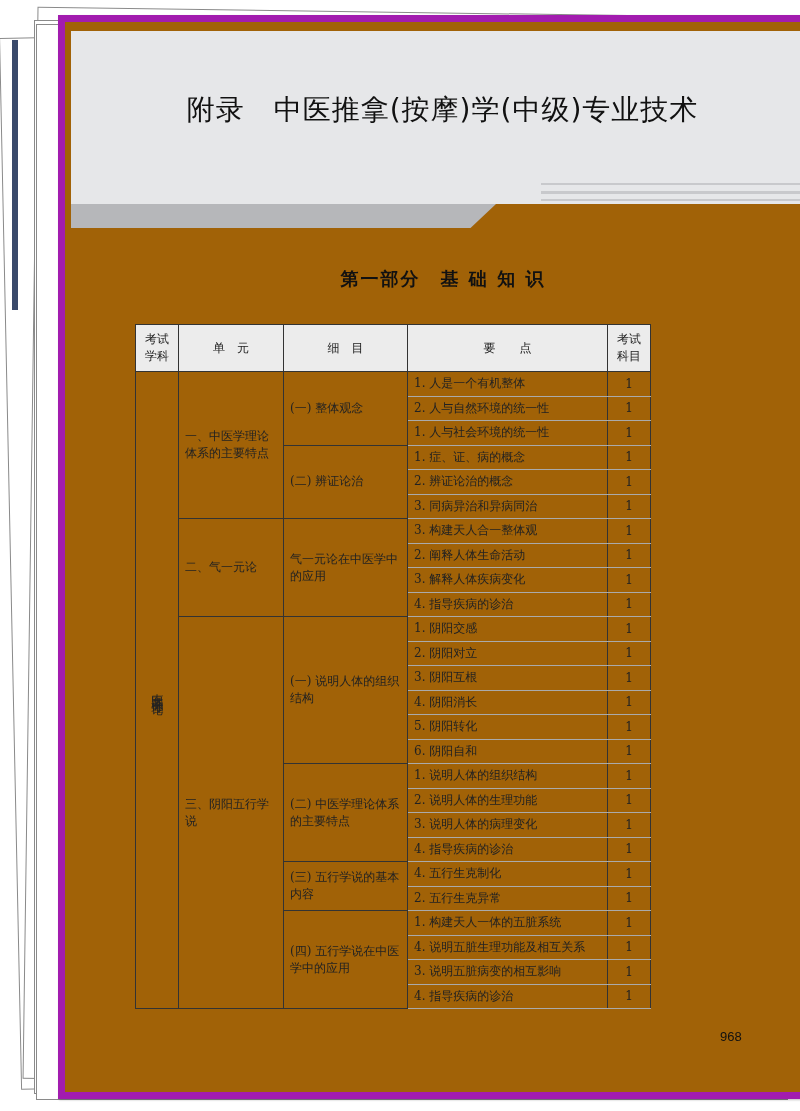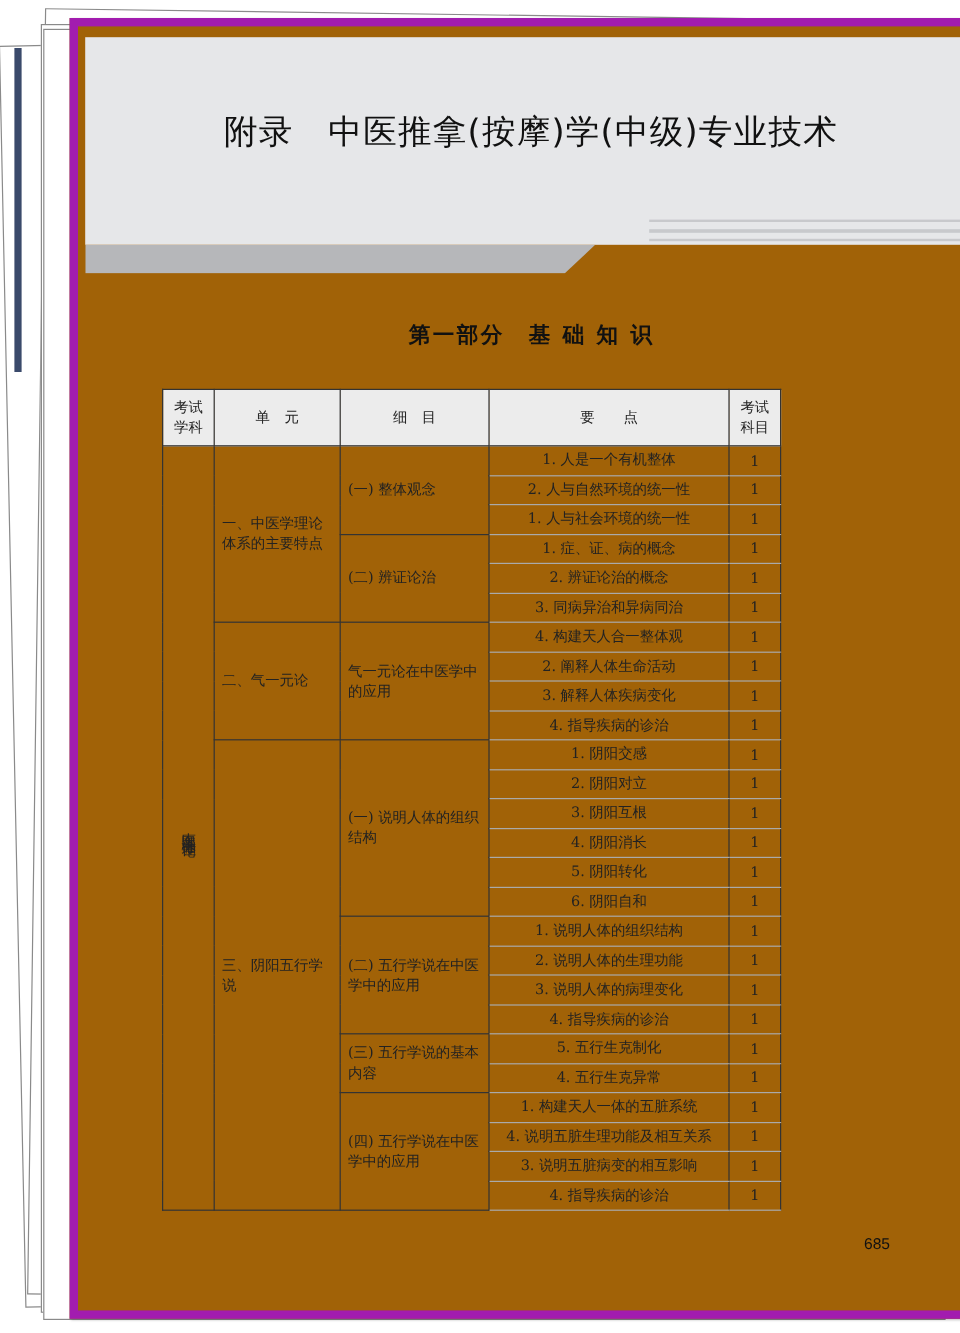--- a/index.html
+++ b/index.html
@@ -21,21 +21,21 @@
   .banner-stripe { position:absolute; height:2px; background:#c8c9cc; }
   .banner-foot { position:absolute; left:6px; top:182px; width:425px; height:24px; background:#b6b7ba;
           clip-path:polygon(0 0,100% 0,94% 100%,0 100%); }
   .part-title { position:absolute; left:0; right:0; top:245px; text-align:center;
           font-family:"DejaVu Sans","Liberation Sans",sans-serif; font-size:18px; font-weight:bold; color:#111;
           letter-spacing:2px; }
   table.syl { position:absolute; left:70px; top:302px; width:516px; border-collapse:collapse;
           font-size:12px; color:#222; }
   table.syl td, table.syl th { border:1px solid #333; padding:0 6px; height:23.5px; }
   table.syl th { background:#ececec; font-weight:normal; height:46px; text-align:center; }
-  table.syl td.pt { border-left:1px solid #333;text-align:center; }
+  table.syl td.pt { border-left:1px solid #333; }
   table.syl tr.row td.pt, table.syl tr.row td.cnt { border-top:1px solid #aaa; border-bottom:1px solid #aaa; }
   .c-subj { width:30px; text-align:center; }
   .c-unit { width:92px; vertical-align:middle; }
   .c-item { width:111px; vertical-align:middle; }
   .c-cnt { width:30px; text-align:center; }
   .subj-vert { writing-mode:vertical-rl; text-orientation:upright; letter-spacing:2px; margin:0 auto; }
   .cnt { text-align:center; }
   .page-num { position:absolute; left:655px; top:1007px; font-family:"Liberation Sans","DejaVu Sans",sans-serif;
           font-size:13px; color:#111; }
 </style>
@@ -99,21 +99,21 @@
           <td class="pt">2. 辨证论治的概念</td>
           <td class="cnt c-cnt">1</td>
         </tr>
         <tr class="row">
           <td class="pt">3. 同病异治和异病同治</td>
           <td class="cnt c-cnt">1</td>
         </tr>
         <tr class="row">
           <td class="c-unit" rowspan="4">二、气一元论</td>
           <td class="c-item" rowspan="4">气一元论在中医学中的应用</td>
-          <td class="pt">4. 构建天人合一整体观</td>
+          <td class="pt">3. 构建天人合一整体观</td>
           <td class="cnt c-cnt">1</td>
         </tr>
         <tr class="row">
           <td class="pt">2. 阐释人体生命活动</td>
           <td class="cnt c-cnt">1</td>
         </tr>
         <tr class="row">
           <td class="pt">3. 解释人体疾病变化</td>
           <td class="cnt c-cnt">1</td>
         </tr>
@@ -141,43 +141,43 @@
         </tr>
         <tr class="row">
           <td class="pt">5. 阴阳转化</td>
           <td class="cnt c-cnt">1</td>
         </tr>
         <tr class="row">
           <td class="pt">6. 阴阳自和</td>
           <td class="cnt c-cnt">1</td>
         </tr>
         <tr class="row">
-          <td class="c-item" rowspan="4">(二) 五行学说在中医学中的应用</td>
+          <td class="c-item" rowspan="4">(二) 中医学理论体系的主要特点</td>
           <td class="pt">1. 说明人体的组织结构</td>
           <td class="cnt c-cnt">1</td>
         </tr>
         <tr class="row">
           <td class="pt">2. 说明人体的生理功能</td>
           <td class="cnt c-cnt">1</td>
         </tr>
         <tr class="row">
           <td class="pt">3. 说明人体的病理变化</td>
           <td class="cnt c-cnt">1</td>
         </tr>
         <tr class="row">
           <td class="pt">4. 指导疾病的诊治</td>
           <td class="cnt c-cnt">1</td>
         </tr>
         <tr class="row">
           <td class="c-item" rowspan="2">(三) 五行学说的基本内容</td>
-          <td class="pt">5. 五行生克制化</td>
+          <td class="pt">4. 五行生克制化</td>
           <td class="cnt c-cnt">1</td>
         </tr>
         <tr class="row">
-          <td class="pt">4. 五行生克异常</td>
+          <td class="pt">2. 五行生克异常</td>
           <td class="cnt c-cnt">1</td>
         </tr>
         <tr class="row">
           <td class="c-item" rowspan="4">(四) 五行学说在中医学中的应用</td>
           <td class="pt">1. 构建天人一体的五脏系统</td>
           <td class="cnt c-cnt">1</td>
         </tr>
         <tr class="row">
           <td class="pt">4. 说明五脏生理功能及相互关系</td>
           <td class="cnt c-cnt">1</td>
@@ -186,14 +186,14 @@
           <td class="pt">3. 说明五脏病变的相互影响</td>
           <td class="cnt c-cnt">1</td>
         </tr>
         <tr class="row">
           <td class="pt">4. 指导疾病的诊治</td>
           <td class="cnt c-cnt">1</td>
         </tr>
       </tbody>
   </table>
 
-  <div class="page-num">685</div>
+  <div class="page-num">968</div>
 </div>
 
 </body></html>

